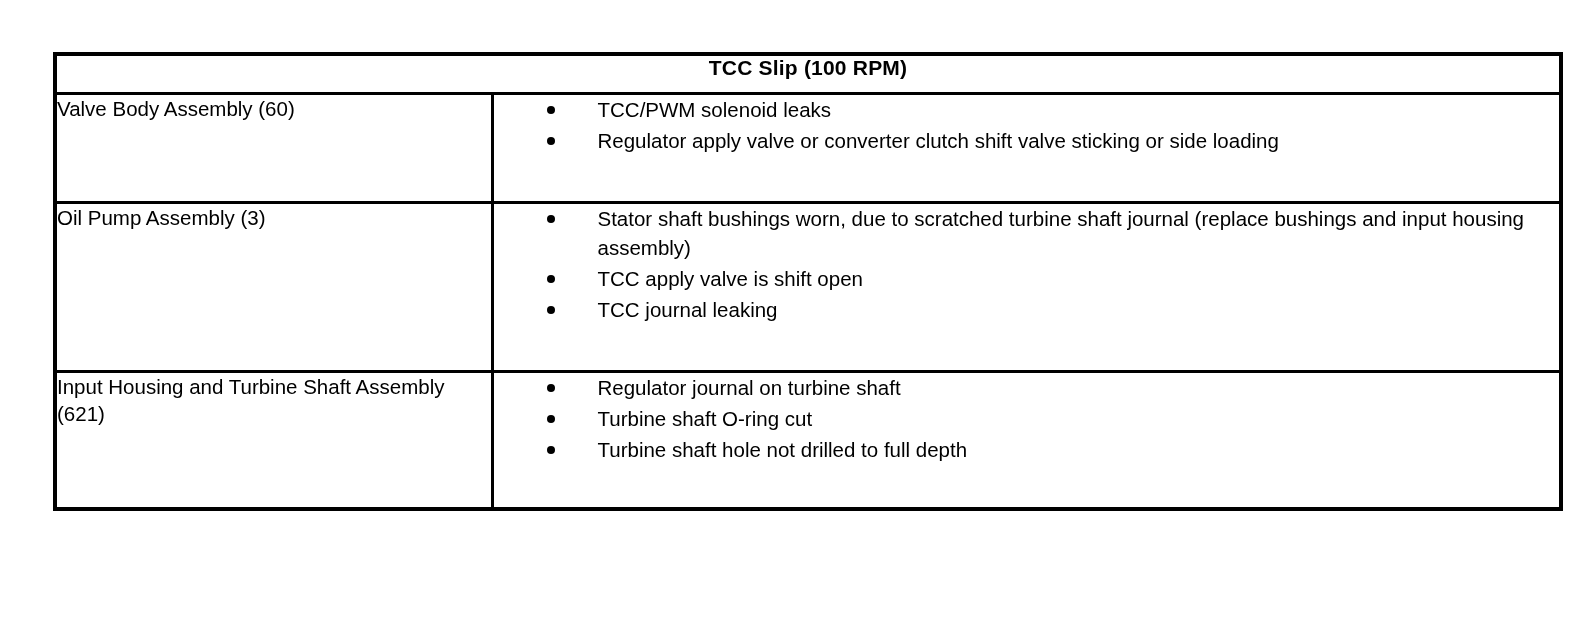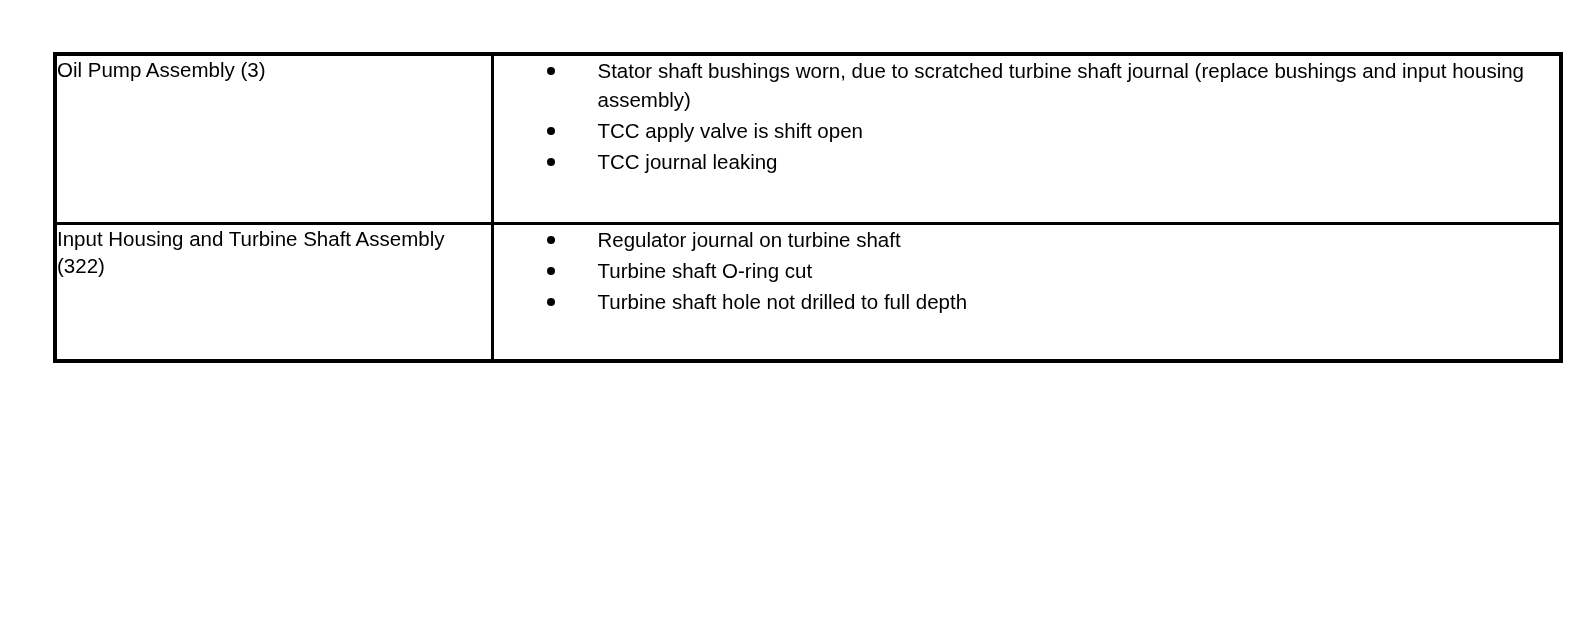--- a/index.html
+++ b/index.html
@@ -127,22 +127,40 @@
 
 <div id="page">
 
   <table class="diag-table">
     <colgroup>
       <col class="col-checks">
       <col class="col-causes">
     </colgroup>
     <tbody>
 
-
-
+      <tr>
+        <td class="title-cell" colspan="2">TCC Slip (100 RPM)</td>
+      </tr>
+
+
+      <tr class="row-1">
+        <td class="check-cell">Valve Body Assembly (60)</td>
+        <td class="causes-cell">
+          <ul class="bullets">
+            <li>
+              <span class="bullet-dot"></span>
+              <span class="bullet-text">TCC/PWM solenoid leaks</span>
+            </li>
+            <li>
+              <span class="bullet-dot"></span>
+              <span class="bullet-text">Regulator apply valve or converter clutch shift valve sticking or side loading</span>
+            </li>
+          </ul>
+        </td>
+      </tr>
 
       <tr class="row-2">
         <td class="check-cell">Oil Pump Assembly (3)</td>
         <td class="causes-cell">
           <ul class="bullets">
             <li>
               <span class="bullet-dot"></span>
               <span class="bullet-text">Stator shaft bushings worn, due to scratched turbine shaft journal (replace bushings and input housing assembly)</span>
             </li>
             <li>
@@ -151,21 +169,21 @@
             </li>
             <li>
               <span class="bullet-dot"></span>
               <span class="bullet-text">TCC journal leaking</span>
             </li>
           </ul>
         </td>
       </tr>
 
       <tr class="row-3">
-        <td class="check-cell">Input Housing and Turbine Shaft Assembly (322)</td>
+        <td class="check-cell">Input Housing and Turbine Shaft Assembly (621)</td>
         <td class="causes-cell">
           <ul class="bullets">
             <li>
               <span class="bullet-dot"></span>
               <span class="bullet-text">Regulator journal on turbine shaft</span>
             </li>
             <li>
               <span class="bullet-dot"></span>
               <span class="bullet-text">Turbine shaft O-ring cut</span>
             </li>

